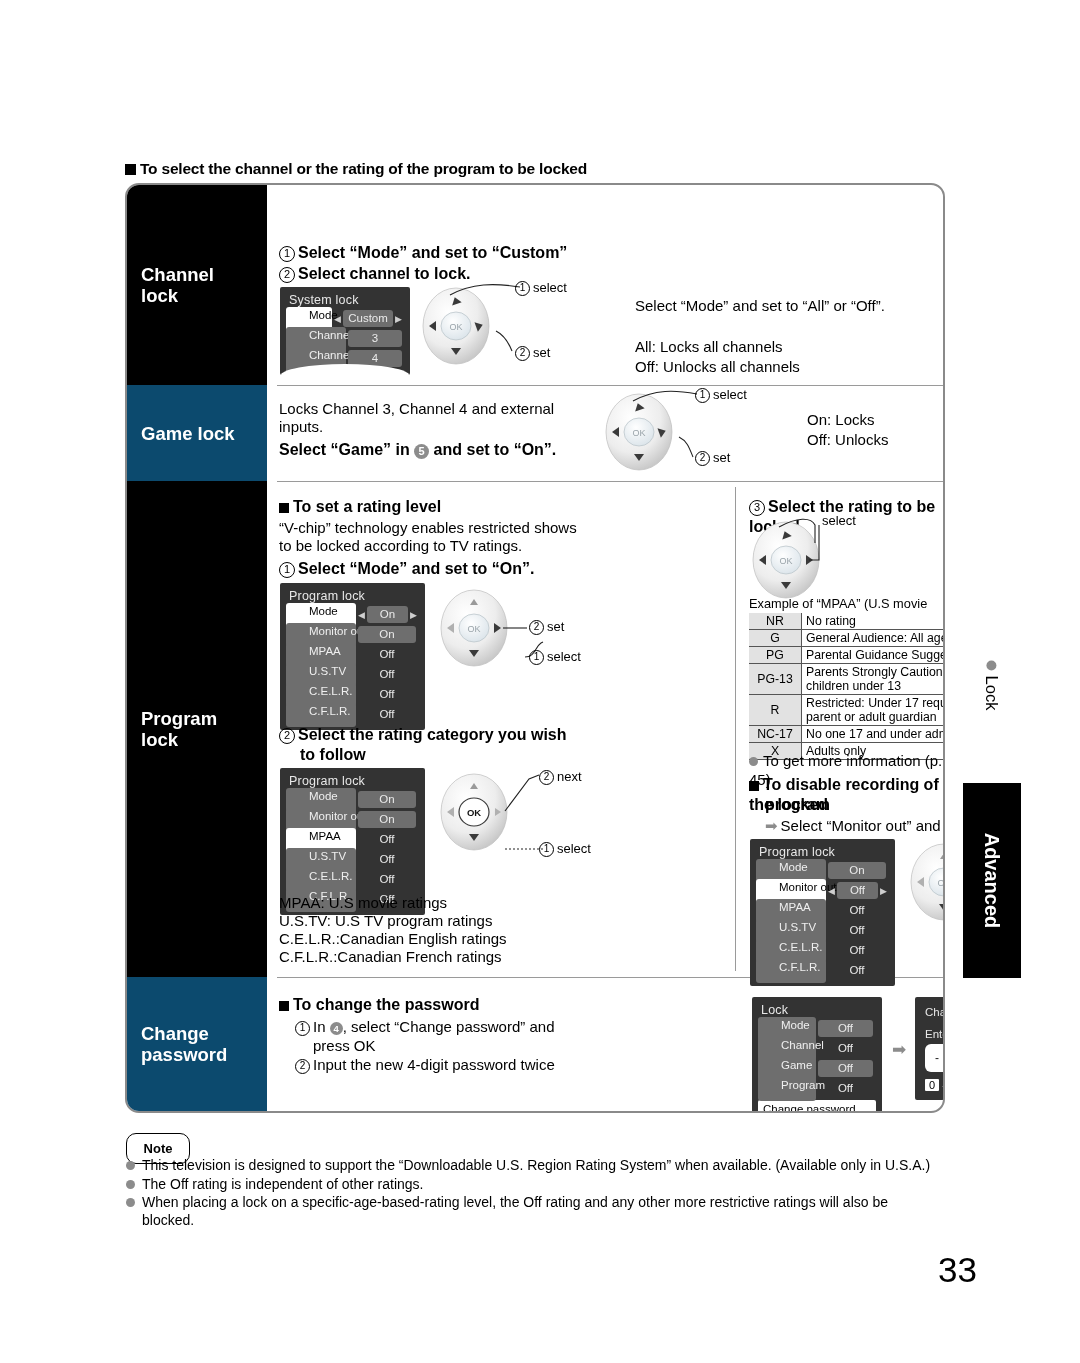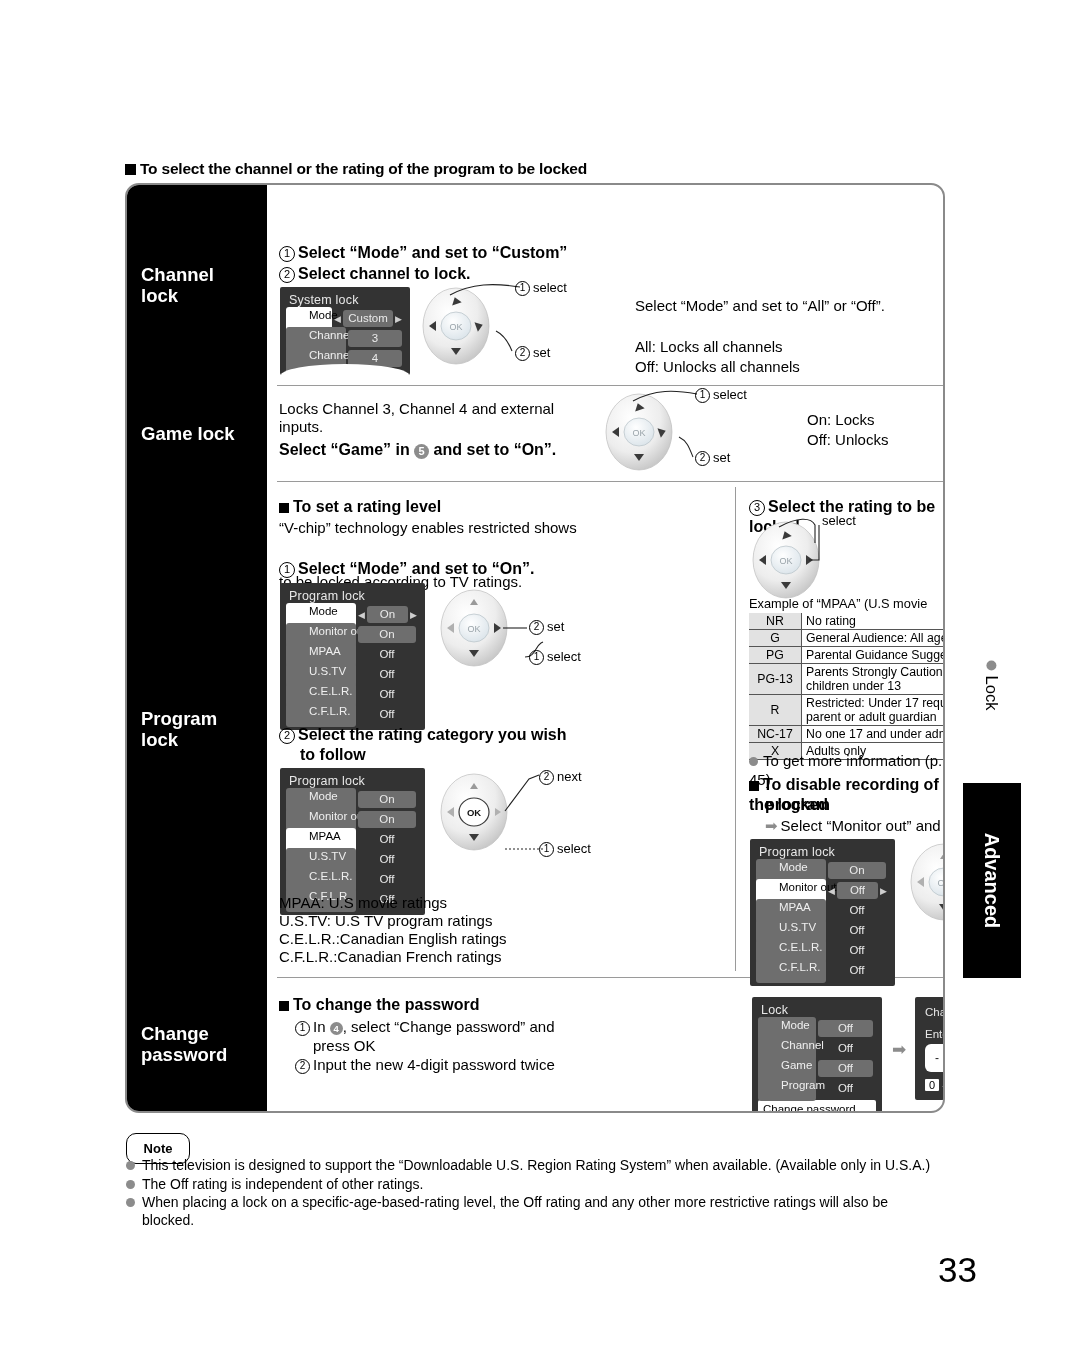--- a/index.html
+++ b/index.html
@@ -21,21 +21,21 @@
   .box{position:absolute;left:125px;top:183px;width:820px;height:930px;
        border:2px solid #8a8a8a;border-radius:14px;box-sizing:border-box;
        overflow:hidden;background:#fff;}
 
   
   .side{position:absolute;left:0;top:0;width:140px;height:100%;}
   .side-cell{position:absolute;left:0;width:140px;box-sizing:border-box;
     color:#fff;font-weight:bold;font-size:18.5px;line-height:21px;
     display:flex;align-items:center;padding-left:14px;}
   .sc-black{background:#000;}
-  .sc-gray{background:#000000;}
+  .sc-gray{background:#0c4a6e;}
 
   
   .content{position:absolute;left:140px;top:0;right:0;bottom:0;}
 
   .hr{position:absolute;left:10px;width:800px;height:1px;background:#9a9a9a;}
   .vr{position:absolute;width:1px;background:#9a9a9a;}
 
   
   .t{position:absolute;font-size:14.5px;line-height:18px;}
   .t16b{font-size:16px;font-weight:bold;line-height:20px;}
@@ -239,21 +239,21 @@
       <div class="t small" style="left:428px;top:265px;">
         <span class="circnum" style="width:13px;height:13px;line-height:11px;font-size:10px;">2</span><span>set</span>
       </div>
       <div class="t t15" style="left:540px;top:225px;">On:  Locks</div>
       <div class="t t15" style="left:540px;top:245px;">Off:  Unlocks</div>
 
       <div class="t t16b" style="left:12px;top:312px;">
         <span class="sq" style="width:10px;height:10px;"></span><span>To set a rating level</span>
       </div>
       <div class="t t15" style="left:12px;top:333px;">“V-chip” technology enables restricted shows</div>
-      <div class="t t15" style="left:12px;top:351px;margin-top:36px;">to be locked according to TV ratings.</div>
+      <div class="t t15" style="left:12px;top:351px;">to be locked according to TV ratings.</div>
       <div class="t t16b" style="left:12px;top:374px;">
         <span class="circnum">1</span><span>Select “Mode” and set to “On”.</span>
       </div>
 
       <div class="osd" style="left:13px;top:398px;width:145px;">
         <div class="osd-title">Program lock</div>
         <div class="osd-row sel">
           <div class="osd-lab" style="width:70px;">Mode</div>
           <div class="lrarrow">◀</div>
           <div class="osd-val shade" style="width:52px;">On</div>

